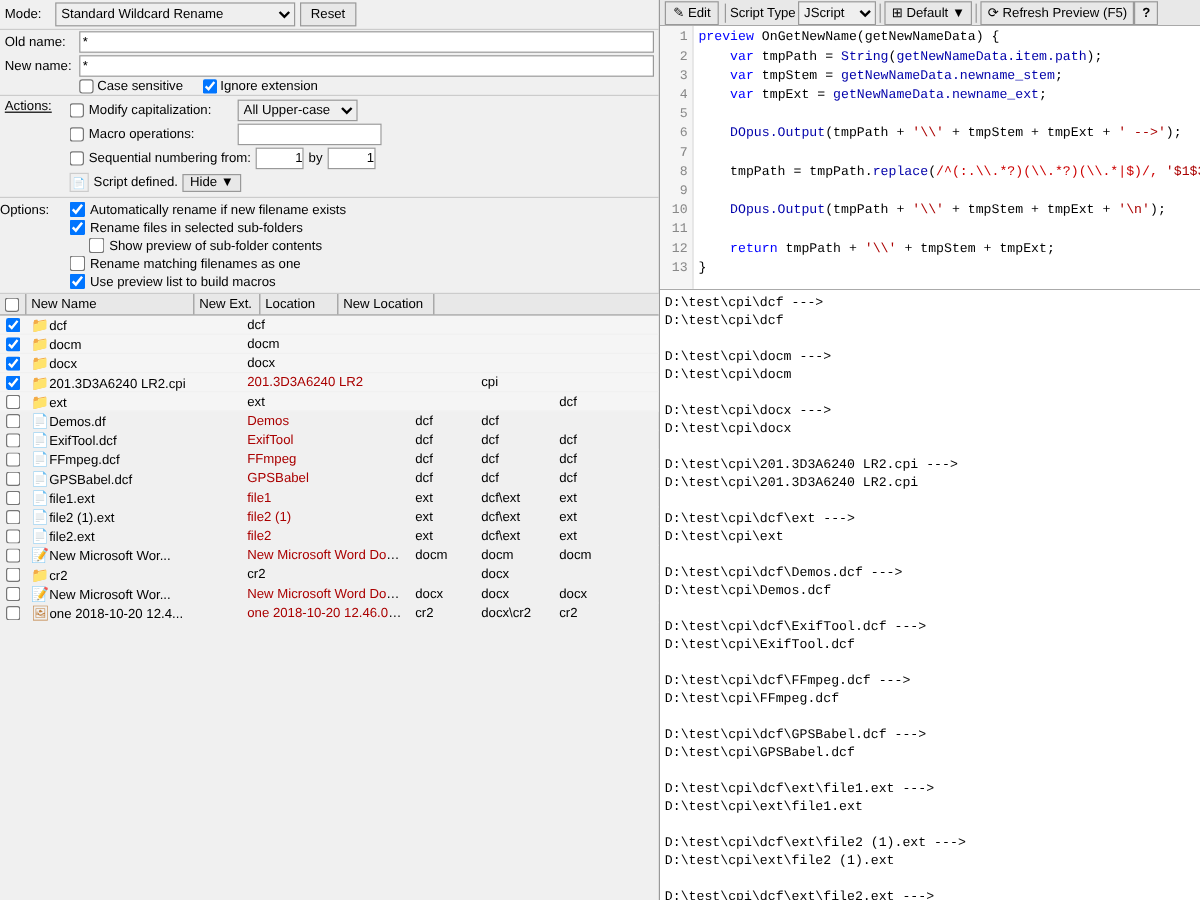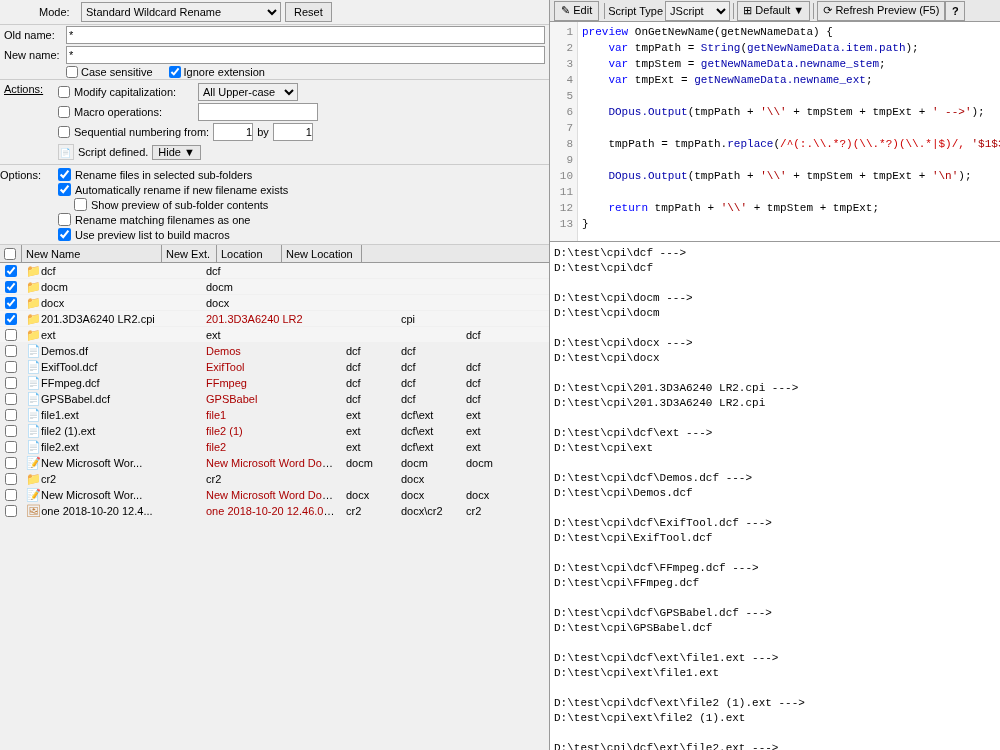--- a/index.html
+++ b/index.html
@@ -4,21 +4,21 @@
   <style>
     * { box-sizing: border-box; margin: 0; padding: 0; }
     body { font-family: 'Segoe UI', Tahoma, Arial, sans-serif; font-size: 11px; background: #f0f0f0; color: #000; width: 1000px; height: 750px; overflow: hidden; display: flex; flex-direction: column; }
 
     .main-container { display: flex; flex-direction: row; width: 100%; height: 100%; }
 
     
     .left-panel { width: 550px; min-width: 550px; display: flex; flex-direction: column; border-right: 1px solid #999; background: #f0f0f0; }
 
     .mode-row { display: flex; align-items: center; padding: 2px 4px; gap: 4px; border-bottom: 1px solid #ccc; }
-    .mode-label { font-size: 11px; min-width: 38px; margin-left: 35px; }
+    .mode-label { font-size: 11px; min-width: 38px; }
     .mode-select { width: 200px; height: 20px; font-size: 11px; border: 1px solid #999; }
     .reset-btn { height: 20px; font-size: 11px; border: 1px solid #999; background: #e8e8e8; padding: 0 8px; cursor: pointer; }
 
     .names-section { border-bottom: 1px solid #ccc; }
     .name-row { display: flex; align-items: center; padding: 1px 4px; gap: 4px; }
     .name-label { min-width: 58px; font-size: 11px; }
     .name-input { flex: 1; height: 18px; border: 1px solid #999; background: #fff; font-size: 11px; padding: 0 2px; }
 
     .checkbox-row { display: flex; align-items: center; padding: 1px 66px; gap: 16px; }
     .checkbox-item { display: flex; align-items: center; gap: 3px; font-size: 11px; }
@@ -152,25 +152,25 @@
           </button>
         </div>
       </div>
     </div>
 
     <div style="display:flex; border-bottom: 1px solid #ccc; padding: 2px 0;">
       <span class="options-label">Options:</span>
       <div class="options-content">
         <div class="option-row">
           <input type="checkbox" checked="" style="">
-          <span style="font-size:11px;">Rename files in selected sub-folders</span>
+          <span style="font-size:11px;">Automatically rename if new filename exists</span>
         </div>
         <div class="option-row">
           <input type="checkbox" checked="" style="">
-          <span style="font-size:11px;">Automatically rename if new filename exists</span>
+          <span style="font-size:11px;">Rename files in selected sub-folders</span>
         </div>
         <div class="option-row option-indent">
           <input type="checkbox" style="">
           <span style="font-size:11px;">Show preview of sub-folder contents</span>
         </div>
         <div class="option-row">
           <input type="checkbox" style="">
           <span style="font-size:11px;">Rename matching filenames as one</span>
         </div>
         <div class="option-row">

